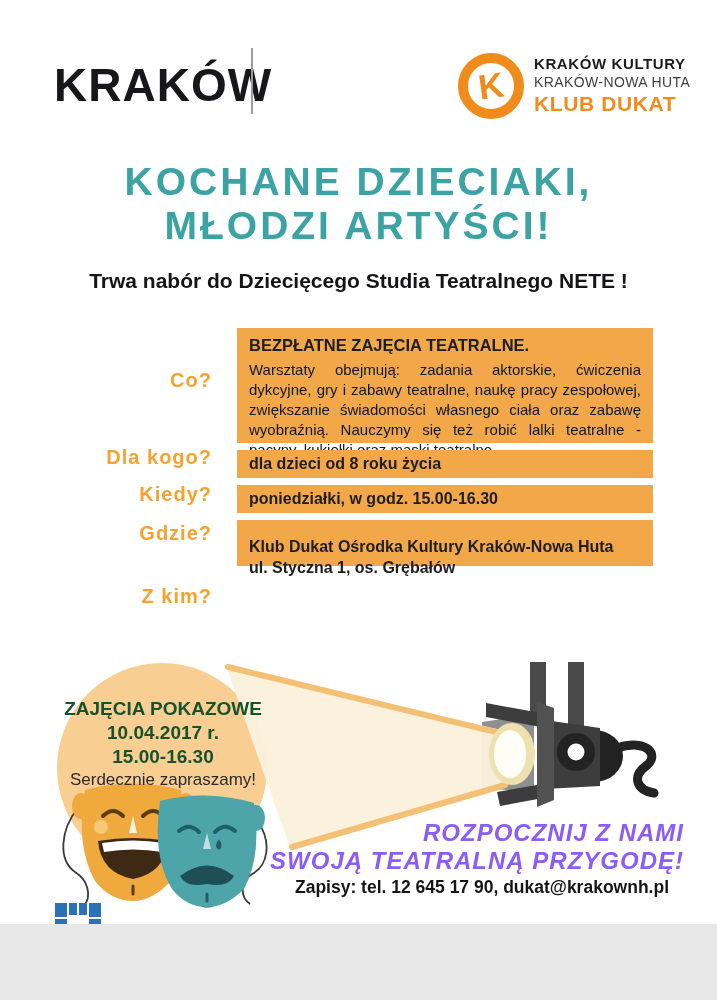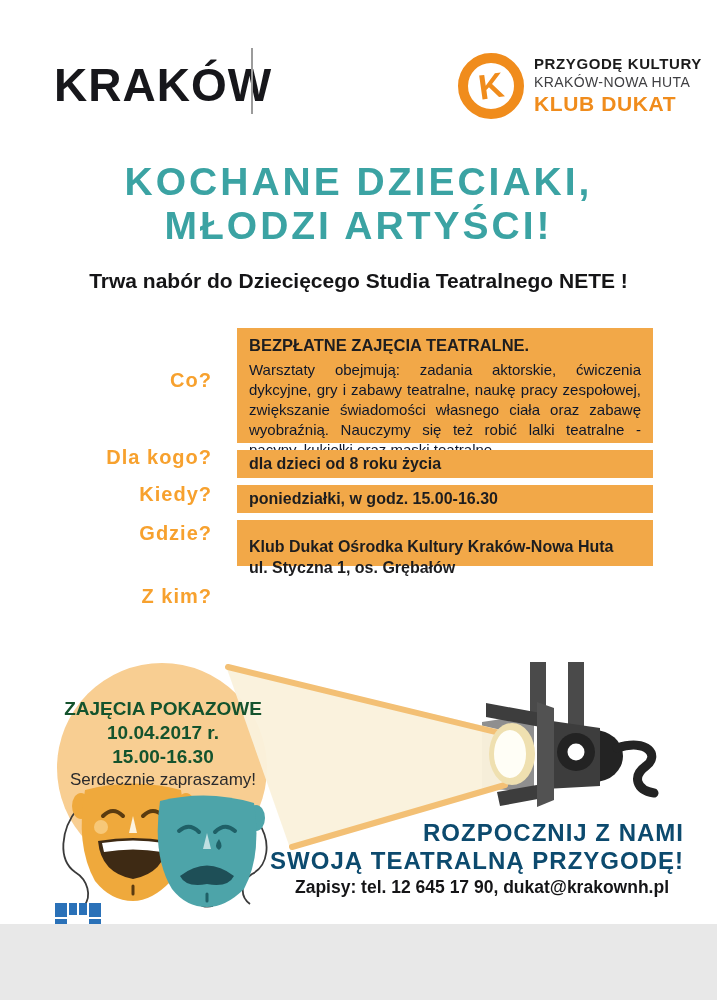--- a/index.html
+++ b/index.html
@@ -26,22 +26,22 @@
     font-size:20px;letter-spacing:1px;z-index:2;}
   .obox{left:237px;width:416px;background:#F2A848;box-sizing:border-box;z-index:2;}
   .obox-heading{font-size:16.5px;font-weight:bold;color:#1d1d1f;}
   .obox-body{font-size:15px;line-height:1.33;color:#0f172a;text-align:justify;margin-top:5px;}
   .obox-line{font-size:16px;font-weight:bold;color:#1d1d1f;line-height:21px;}
   
   .promo-text{left:57px;top:697px;width:212px;text-align:center;z-index:3;line-height:1.25;}
   .promo-b{font-size:19px;font-weight:bold;color:#14532d;}
   .promo-r{font-size:17px;color:#2a2a2c;margin-top:1px;}
   
-  .cta{right:33px;top:819px;text-align:right;color:#0c4a6e;font-weight:bold;
-    font-size:24px;line-height:1.15;letter-spacing:1px;z-index:3;}
+  .cta{right:33px;top:819px;text-align:right;color:#8b5cf6;font-weight:bold;
+    font-size:24px;line-height:1.15;letter-spacing:1px;z-index:3;font-style:italic;}
   .contact-line{right:48px;top:877px;font-size:17.5px;font-weight:bold;color:#151517;z-index:3;}
   
   .city-logo{left:55px;top:903px;z-index:2;}
   .city-label{left:45px;top:952px;width:66px;text-align:center;color:#2A71B8;font-size:17px;z-index:2;}
   .website{right:60px;top:931px;font-size:16px;font-weight:bold;letter-spacing:.5px;color:#1b1b1d;z-index:3;}
   .scene{left:0;top:630px;z-index:1;}
 </style>
 </head>
 <body>
 
@@ -50,21 +50,21 @@
   <div class="abs wordmark">KRAKÓW</div>
   <div class="abs wordmark-divider"></div>
 
   <div class="abs org-logo">
     <svg width="68" height="68" viewBox="0 0 68 68">
       <circle cx="34" cy="34" r="28" fill="#ffffff" stroke="#F08C1C" stroke-width="10"></circle>
       <text x="34" y="46" text-anchor="middle" font-family="Liberation Sans, sans-serif" font-size="35" font-weight="bold" fill="#F08C1C" transform="rotate(-8 34 34)">K</text>
     </svg>
   </div>
   <div class="abs org-text">
-    <div class="org-line1">PRZYGODĘ KULTURY</div>
+    <div class="org-line1">KRAKÓW KULTURY</div>
     <div class="org-line2">KRAKÓW-NOWA HUTA</div>
     <div class="org-line3">KLUB DUKAT</div>
   </div>
 
   <div class="abs main-title">
     <div>KOCHANE DZIECIAKI,</div>
     <div>MŁODZI ARTYŚCI!</div>
   </div>
   <div class="abs subtitle">Trwa nabór do Dziecięcego Studia Teatralnego NETE !</div>
 

